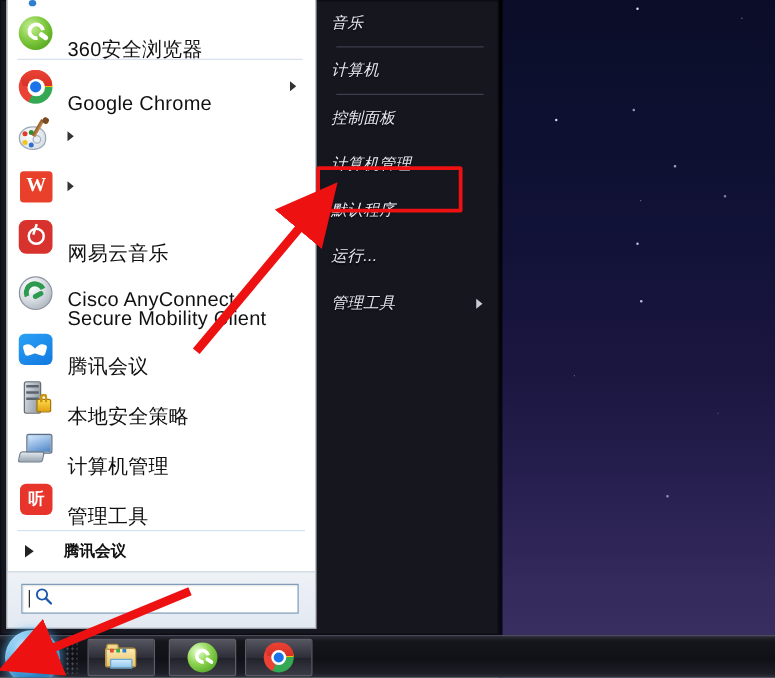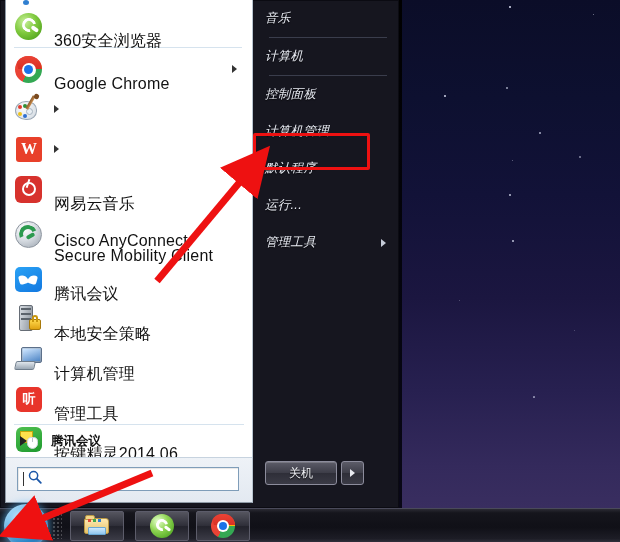--- a/index.html
+++ b/index.html
@@ -318,29 +318,20 @@
         </div>
 
         <div class="prog">
           <div class="ico">
             <div style="position:absolute;left:2px;top:3px;width:26px;height:25px;background:#e8352b;border-radius:5px"></div>
             <div style="position:absolute;left:6px;top:8px;width:18px;height:14px;color:#fff;font-size:13px;font-weight:700;line-height:14px;text-align:center">听</div>
           </div>
           <div class="lbl">管理工具</div>
         </div>
 
-        <div class="prog">
-          <div class="ico">
-            <div style="position:absolute;left:2px;top:3px;width:26px;height:25px;background:linear-gradient(160deg,#4fc04f,#1f9a2f);border-radius:6px"></div>
-            <div style="position:absolute;left:6px;top:7px;width:13px;height:12px;background:#ffe14d;border:1px solid #c8a80d"></div>
-            <div style="position:absolute;left:13px;top:13px;width:11px;height:12px;background:#fff;border:1px solid #cfd6dc;border-radius:5px 5px 6px 6px"></div>
-            <div style="position:absolute;left:18px;top:14px;width:1px;height:4px;background:#b9c1c8"></div>
-          </div>
-          <div class="lbl">按键精灵2014.06</div>
-        </div>
       </div>
 
       <div id="allprog-sep"></div>
 
       <div id="allprog">
         <div class="tri"></div>
         <div class="lbl">腾讯会议</div>
       </div>
 
       <div id="search-area">
@@ -382,28 +373,20 @@
 
       <div class="place">
         <div class="plbl">运行...</div>
       </div>
 
       <div class="place">
         <div class="plbl">管理工具</div>
         <div class="parr"></div>
       </div>
 
-      <div id="shutdown-row">
-        <div id="shutdown-btn">
-          <span>关机</span>
-        </div>
-        <div id="shutdown-more">
-          <i></i>
-        </div>
-      </div>
     </div>
   </div>
 
   <div id="taskbar">
     <div id="start-orb">
       <div id="orb-logo">
         <i style="background:#f05a28"></i>
         <i style="background:#8cc63f"></i>
         <i style="background:#29abe2"></i>
         <i style="background:#fbb03b"></i>

